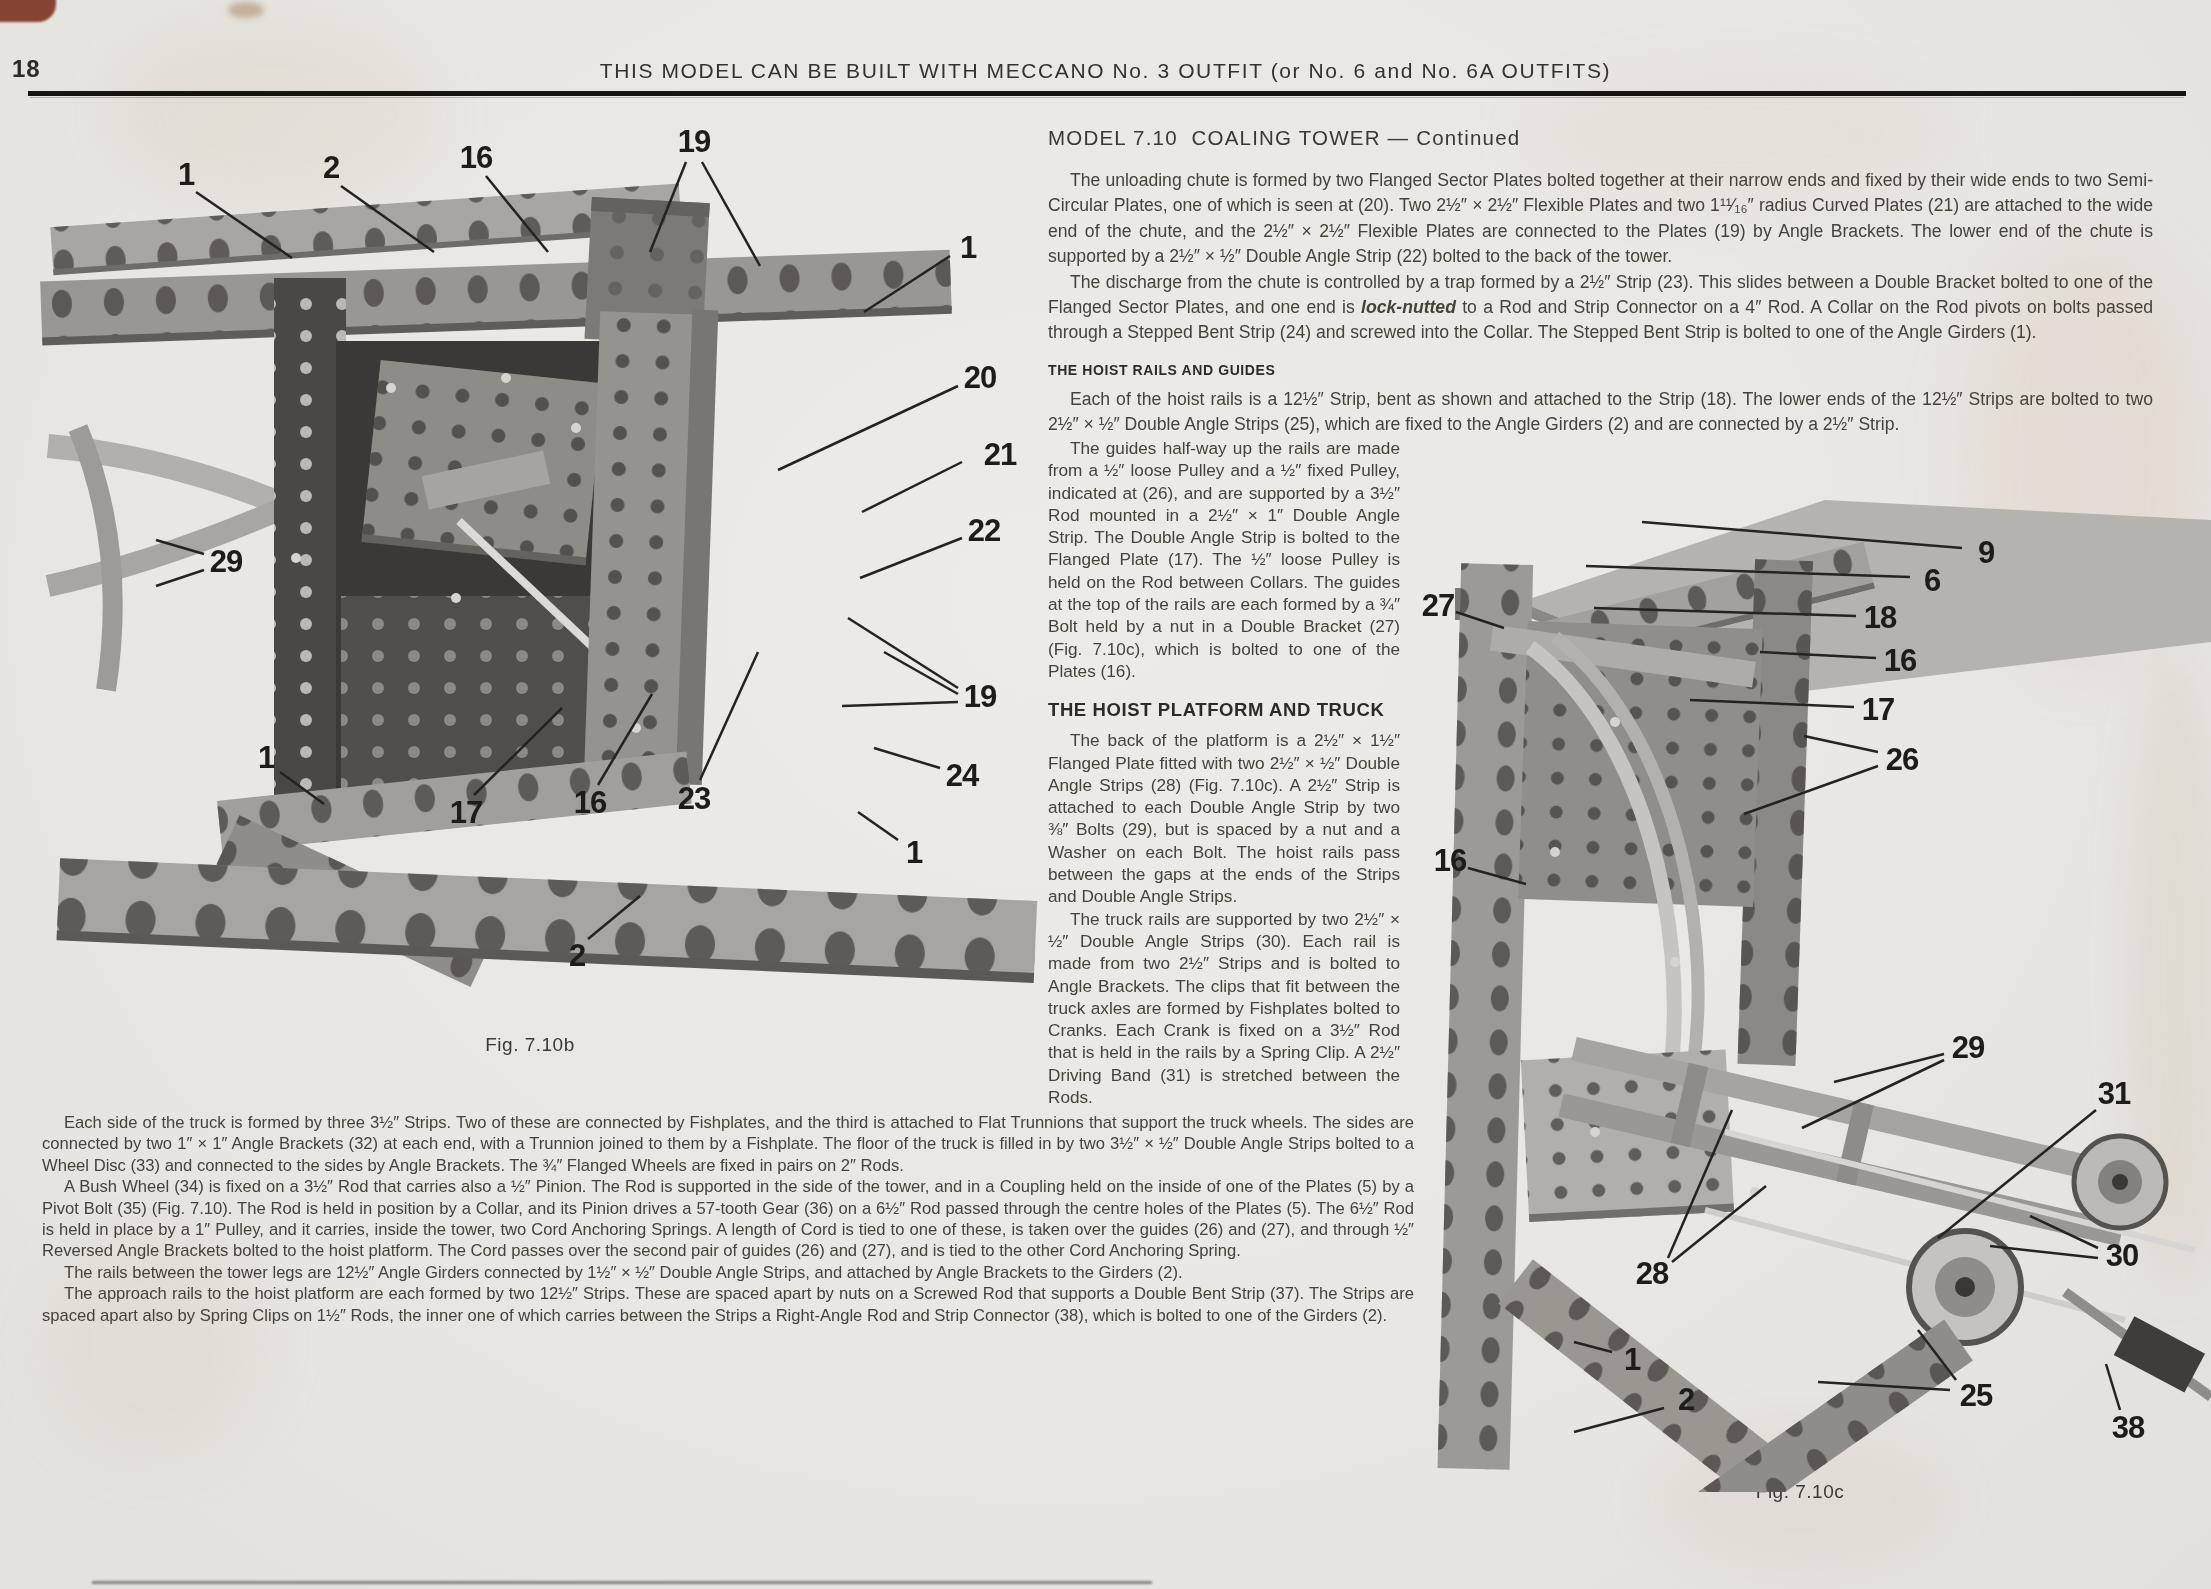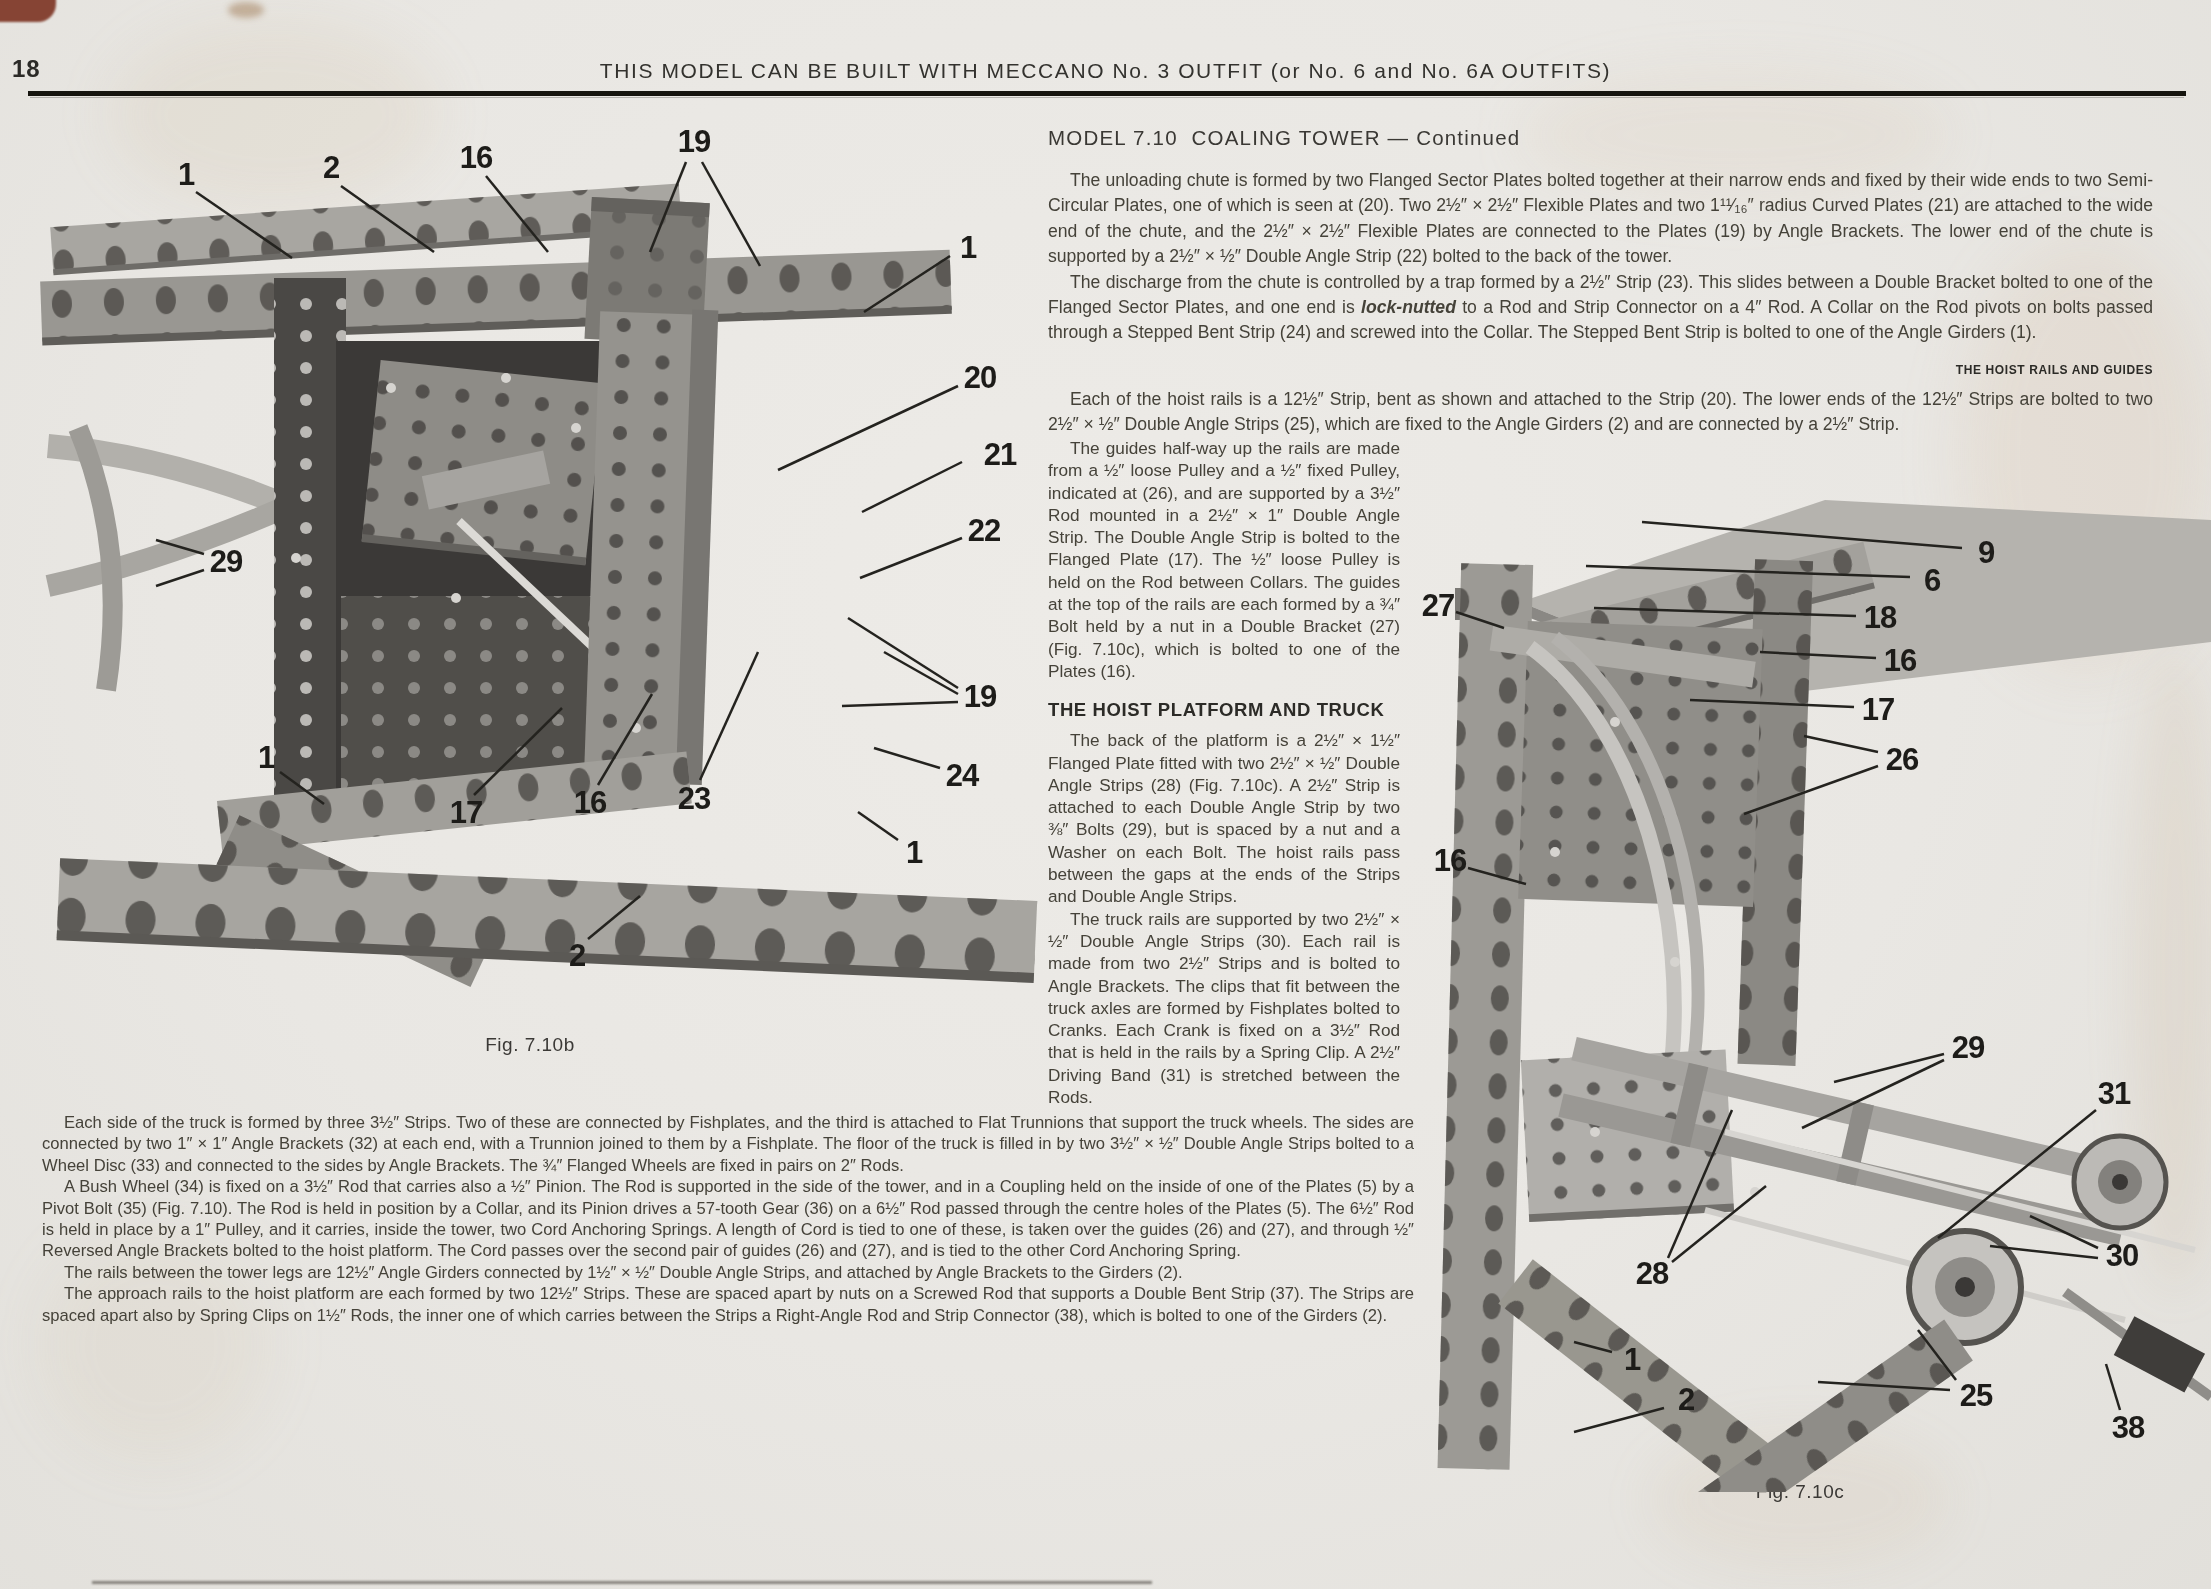--- a/index.html
+++ b/index.html
@@ -23,21 +23,21 @@
   #page-number{position:absolute;left:12px;top:55px;font-size:24px;font-weight:700;color:#2b2a27;letter-spacing:1px;}
   #header-title{position:absolute;left:0;top:59px;width:2211px;text-align:center;font-size:21px;letter-spacing:1.6px;color:#33322e;}
   #header-rule{position:absolute;left:28px;top:91px;width:2158px;height:3px;background:#16150f;border-bottom:2px solid rgba(22,21,15,.35);box-shadow:0 4px 0 -2px rgba(22,21,15,.25);}
 
   #model-title{position:absolute;left:1048px;top:126px;font-size:20.5px;letter-spacing:1.2px;color:#3a3834;white-space:pre;}
 
   .body-text p{margin:0;text-align:justify;text-indent:22px;}
   .heading{font-weight:700;color:#2c2b27;letter-spacing:.6px;}
 
   #right-col-top{position:absolute;left:1048px;top:168px;width:1105px;font-size:17.6px;line-height:25.4px;}
-  #right-col-top .heading{font-size:12px;margin:13px 0 6px 0;line-height:22px;text-align:right;}
+  #right-col-top .heading{font-size:14px;margin:13px 0 6px 0;line-height:22px;}
   #right-col-top i{font-style:italic;font-weight:600;}
 
   #right-col-narrow{position:absolute;left:1048px;top:437px;width:352px;font-size:17.2px;line-height:22.3px;}
   #right-col-narrow .heading{font-size:18.5px;margin:17px 0 8px 0;line-height:22px;}
 
   #bottom-left{position:absolute;left:42px;top:1112px;width:1372px;font-size:16.6px;line-height:21.4px;}
   #bottom-left .heading{font-size:18px;margin:17px 0 7px 0;line-height:21px;}
 
   .fig-label{position:absolute;transform:translate(-50%,-50%);font-size:19px;color:#3b3936;letter-spacing:.5px;}
   #fig-b-label{left:530px;top:1026px;margin-top:19px;}
@@ -242,21 +242,21 @@
       <circle cx="250" cy="470" r="5"></circle>
     <circle cx="170" cy="640" r="5"></circle>
       <circle cx="330" cy="700" r="5"></circle>
   </g>
 </svg>
 
 <div id="right-col-top" class="body-text">
   <p>The unloading chute is formed by two Flanged Sector Plates bolted together at their narrow ends and fixed by their wide ends to two Semi-Circular Plates, one of which is seen at (20). Two 2½″ × 2½″ Flexible Plates and two 1¹¹⁄₁₆″ radius Curved Plates (21) are attached to the wide end of the chute, and the 2½″ × 2½″ Flexible Plates are connected to the Plates (19) by Angle Brackets. The lower end of the chute is supported by a 2½″ × ½″ Double Angle Strip (22) bolted to the back of the tower.</p>
   <p><span>The discharge from the chute is controlled by a trap formed by a 2½″ Strip (23). This slides between a Double Bracket bolted to one of the Flanged Sector Plates, and one end is </span><i>lock-nutted</i><span> to a Rod and Strip Connector on a 4″ Rod. A Collar on the Rod pivots on bolts passed through a Stepped Bent Strip (24) and screwed into the Collar. The Stepped Bent Strip is bolted to one of the Angle Girders (1).</span></p>
   <div class="heading">THE HOIST RAILS AND GUIDES</div>
-  <p>Each of the hoist rails is a 12½″ Strip, bent as shown and attached to the Strip (20). The lower ends of the 12½″ Strips are bolted to two 2½″ × ½″ Double Angle Strips (25), which are fixed to the Angle Girders (2) and are connected by a 2½″ Strip.</p>
+  <p>Each of the hoist rails is a 12½″ Strip, bent as shown and attached to the Strip (18). The lower ends of the 12½″ Strips are bolted to two 2½″ × ½″ Double Angle Strips (25), which are fixed to the Angle Girders (2) and are connected by a 2½″ Strip.</p>
 </div>
 
 <div id="right-col-narrow" class="body-text">
   <p>The guides half-way up the rails are made from a ½″ loose Pulley and a ½″ fixed Pulley, indicated at (26), and are supported by a 3½″ Rod mounted in a 2½″ × 1″ Double Angle Strip. The Double Angle Strip is bolted to the Flanged Plate (17). The ½″ loose Pulley is held on the Rod between Collars. The guides at the top of the rails are each formed by a ¾″ Bolt held by a nut in a Double Bracket (27) (Fig. 7.10c), which is bolted to one of the Plates (16).</p>
   <div class="heading">THE HOIST PLATFORM AND TRUCK</div>
   <p>The back of the platform is a 2½″ × 1½″ Flanged Plate fitted with two 2½″ × ½″ Double Angle Strips (28) (Fig. 7.10c). A 2½″ Strip is attached to each Double Angle Strip by two ⅜″ Bolts (29), but is spaced by a nut and a Washer on each Bolt. The hoist rails pass between the gaps at the ends of the Strips and Double Angle Strips.</p>
   <p>The truck rails are supported by two 2½″ × ½″ Double Angle Strips (30). Each rail is made from two 2½″ Strips and is bolted to Angle Brackets. The clips that fit between the truck axles are formed by Fishplates bolted to Cranks. Each Crank is fixed on a 3½″ Rod that is held in the rails by a Spring Clip. A 2½″ Driving Band (31) is stretched between the Rods.</p>
 </div>
 
 <div id="bottom-left" class="body-text">

